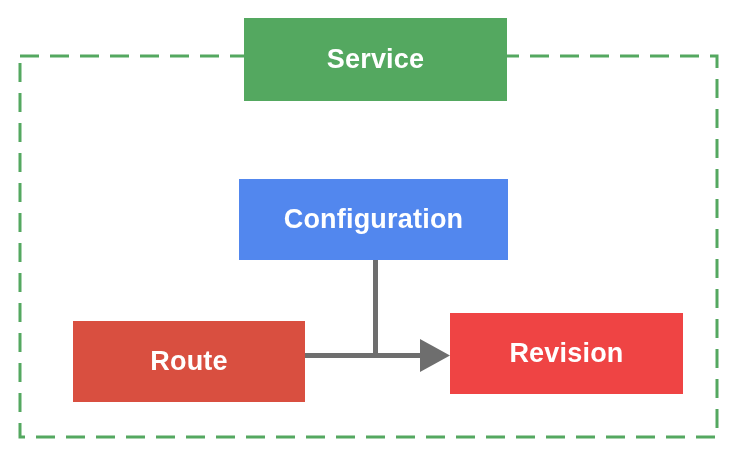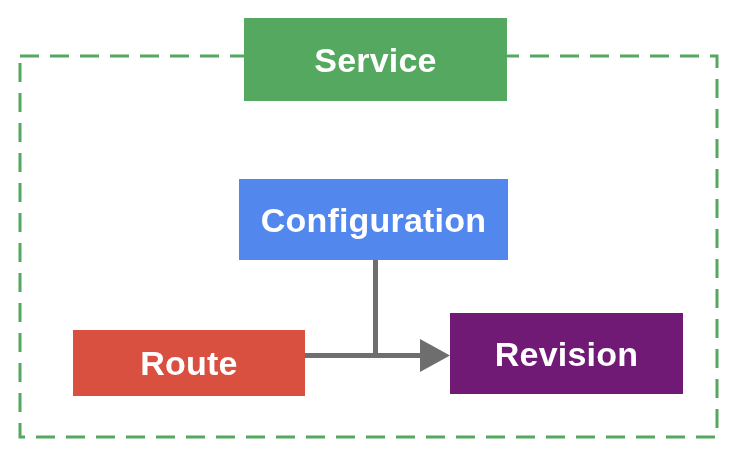--- a/index.html
+++ b/index.html
@@ -25,21 +25,21 @@
     height: 456px;
   }
   .node {
     position: absolute;
     display: flex;
     align-items: center;
     justify-content: center;
     box-sizing: border-box;
     color: #ffffff;
     font-weight: bold;
-    font-size: 34px;
+    font-size: 27px;
     letter-spacing: 0.2px;
     line-height: 1;
     user-select: none;
   }
   .node-label {
     display: block;
     text-align: center;
   }
   #node-service {
     left: 244px;
@@ -49,23 +49,23 @@
   }
   #node-configuration {
     left: 239px;
     top: 147px;
     width: 269px;
     height: 81px;
     margin-top: 32px;
   }
   #node-route {
     left: 73px;
-    top: 330px;
+    top: 321px;
     width: 232px;
-    height: 66px;
+    height: 81px;
   }
   #node-revision {
     left: 450px;
     top: 313px;
     width: 233px;
     height: 81px;
   }
 </style>
 </head>
 <body>
@@ -88,17 +88,17 @@
   </div>
 
   <div class="node" id="node-configuration" style="background:#5287ee;">
     <span class="node-label">Configuration</span>
   </div>
 
   <div class="node" id="node-route" style="background:#d94f40;">
     <span class="node-label">Route</span>
   </div>
 
-  <div class="node" id="node-revision" style="background:#701a75;">
+  <div class="node" id="node-revision" style="background:#ef4444;">
     <span class="node-label">Revision</span>
   </div>
 
 </div>
 
 </body></html>

